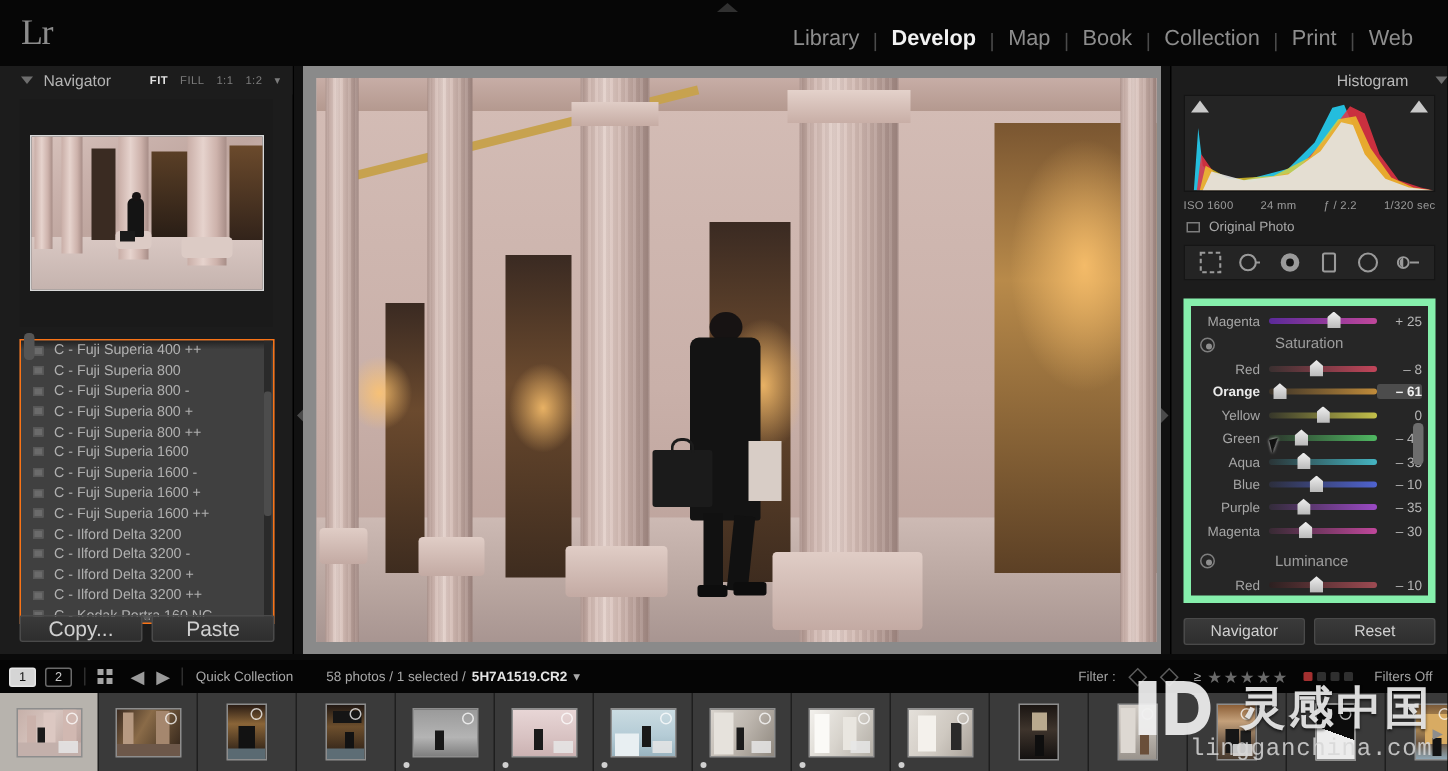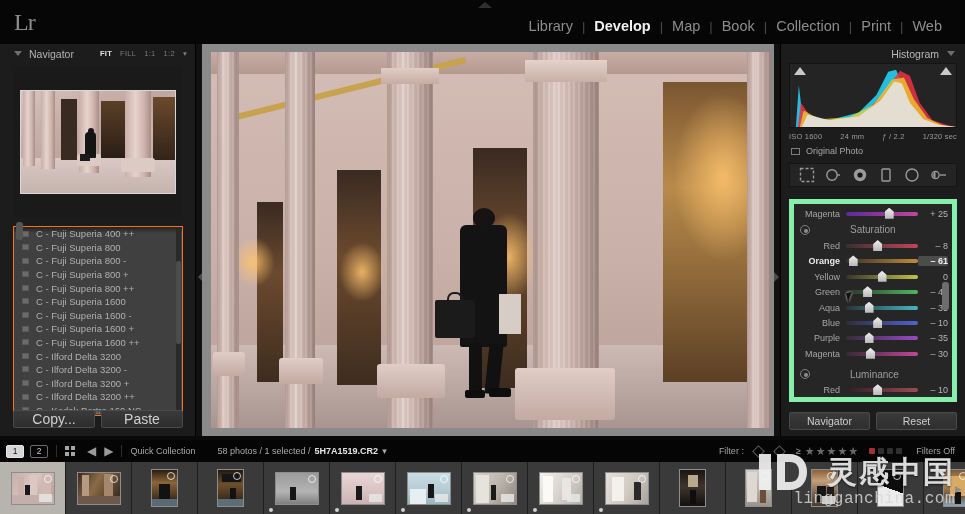--- a/index.html
+++ b/index.html
@@ -159,21 +159,21 @@
   .man-leg { position:absolute; background:#111; }
   .bag { position:absolute; background:#1b1b1b; border-radius:2px; }
 
   
   .right-panel {
     position: absolute; right: 0; top: 44px; width: 185px; height: 392px;
     background: #1c1c1c; border-left: 1px solid #000;
   }
   .rp-head {
     height: 19px; display:flex; align-items:center; justify-content:flex-end;
-    padding-right: 10px; gap: 8px;
+    gap: 18px;
   }
   .rp-title { font-size:10.5px; color:#b9b9b9; }
   .rp-tri { width:0;height:0;border-left:4px solid transparent;border-right:4px solid transparent;border-top:5px solid #6e6e6e; }
 
   .histo-box {
     margin: 0 8px; height: 65px; background:#242424; border:1px solid #141414; position:relative; overflow:hidden;
   }
   .clip { position:absolute; top:3px; width:0;height:0;
     border-left:6px solid transparent;border-right:6px solid transparent;border-bottom:8px solid #c9c9c9;}
   .clip.l { left:4px; } .clip.r { right:4px; }

